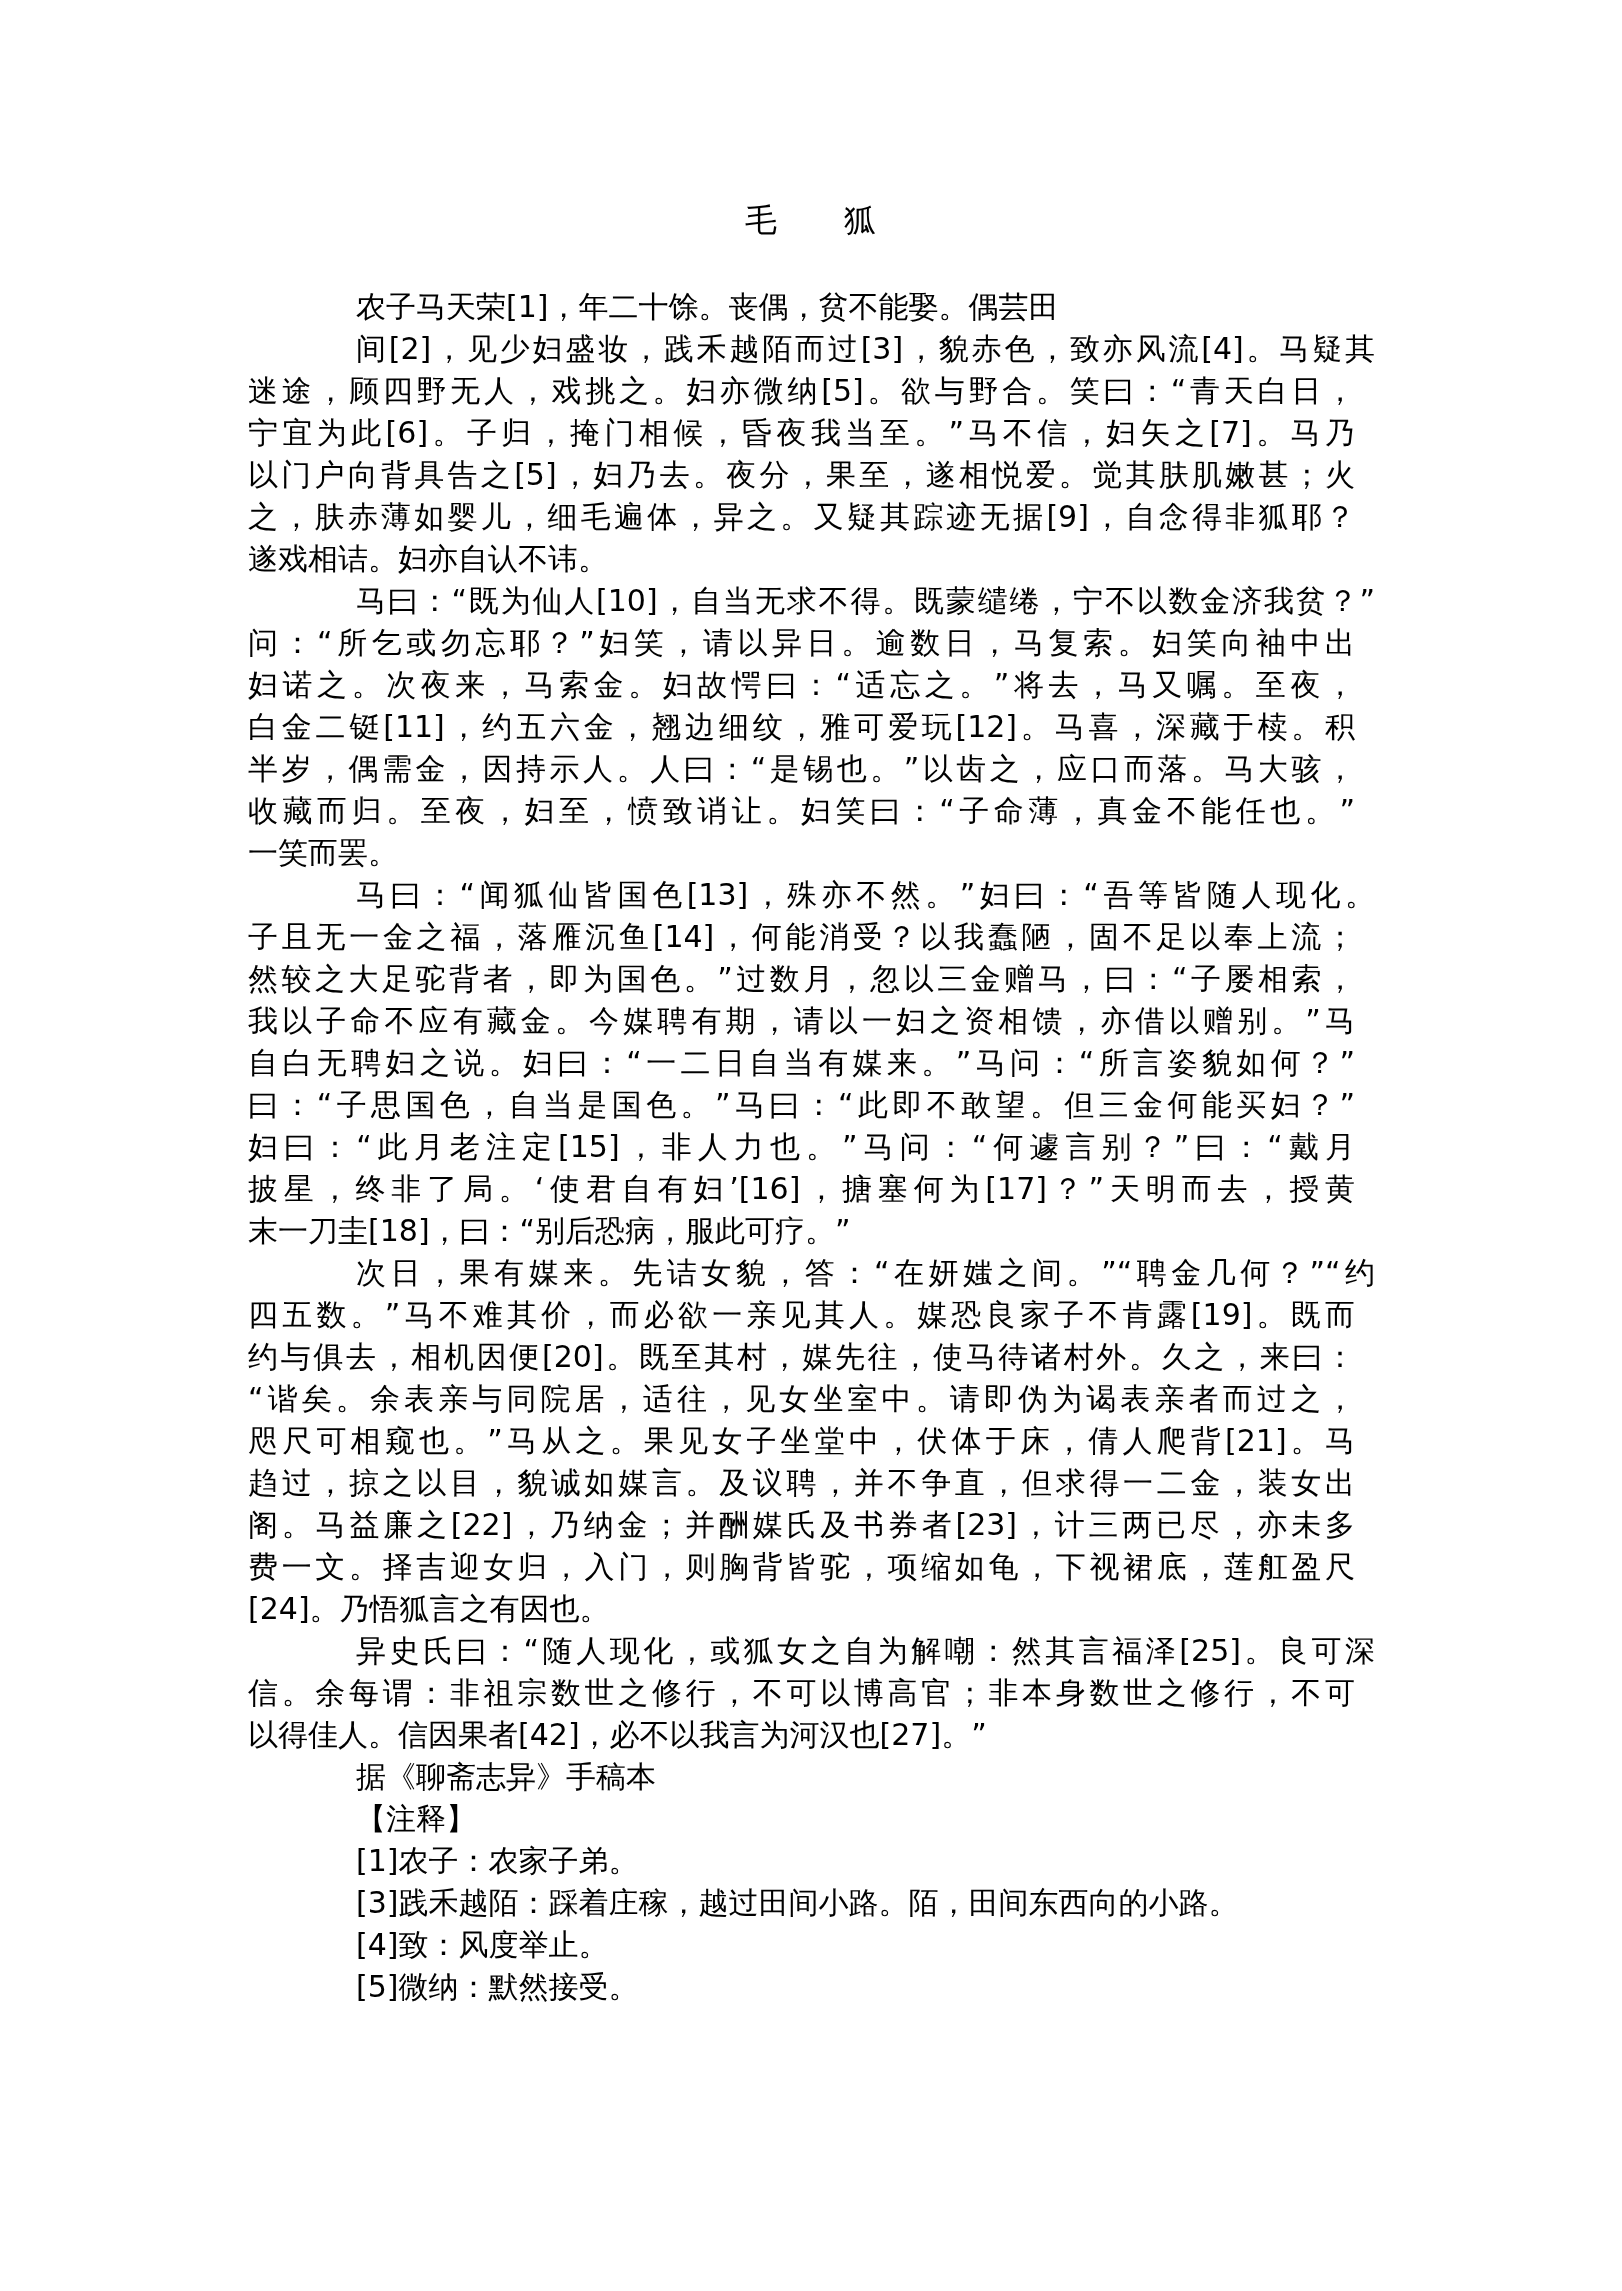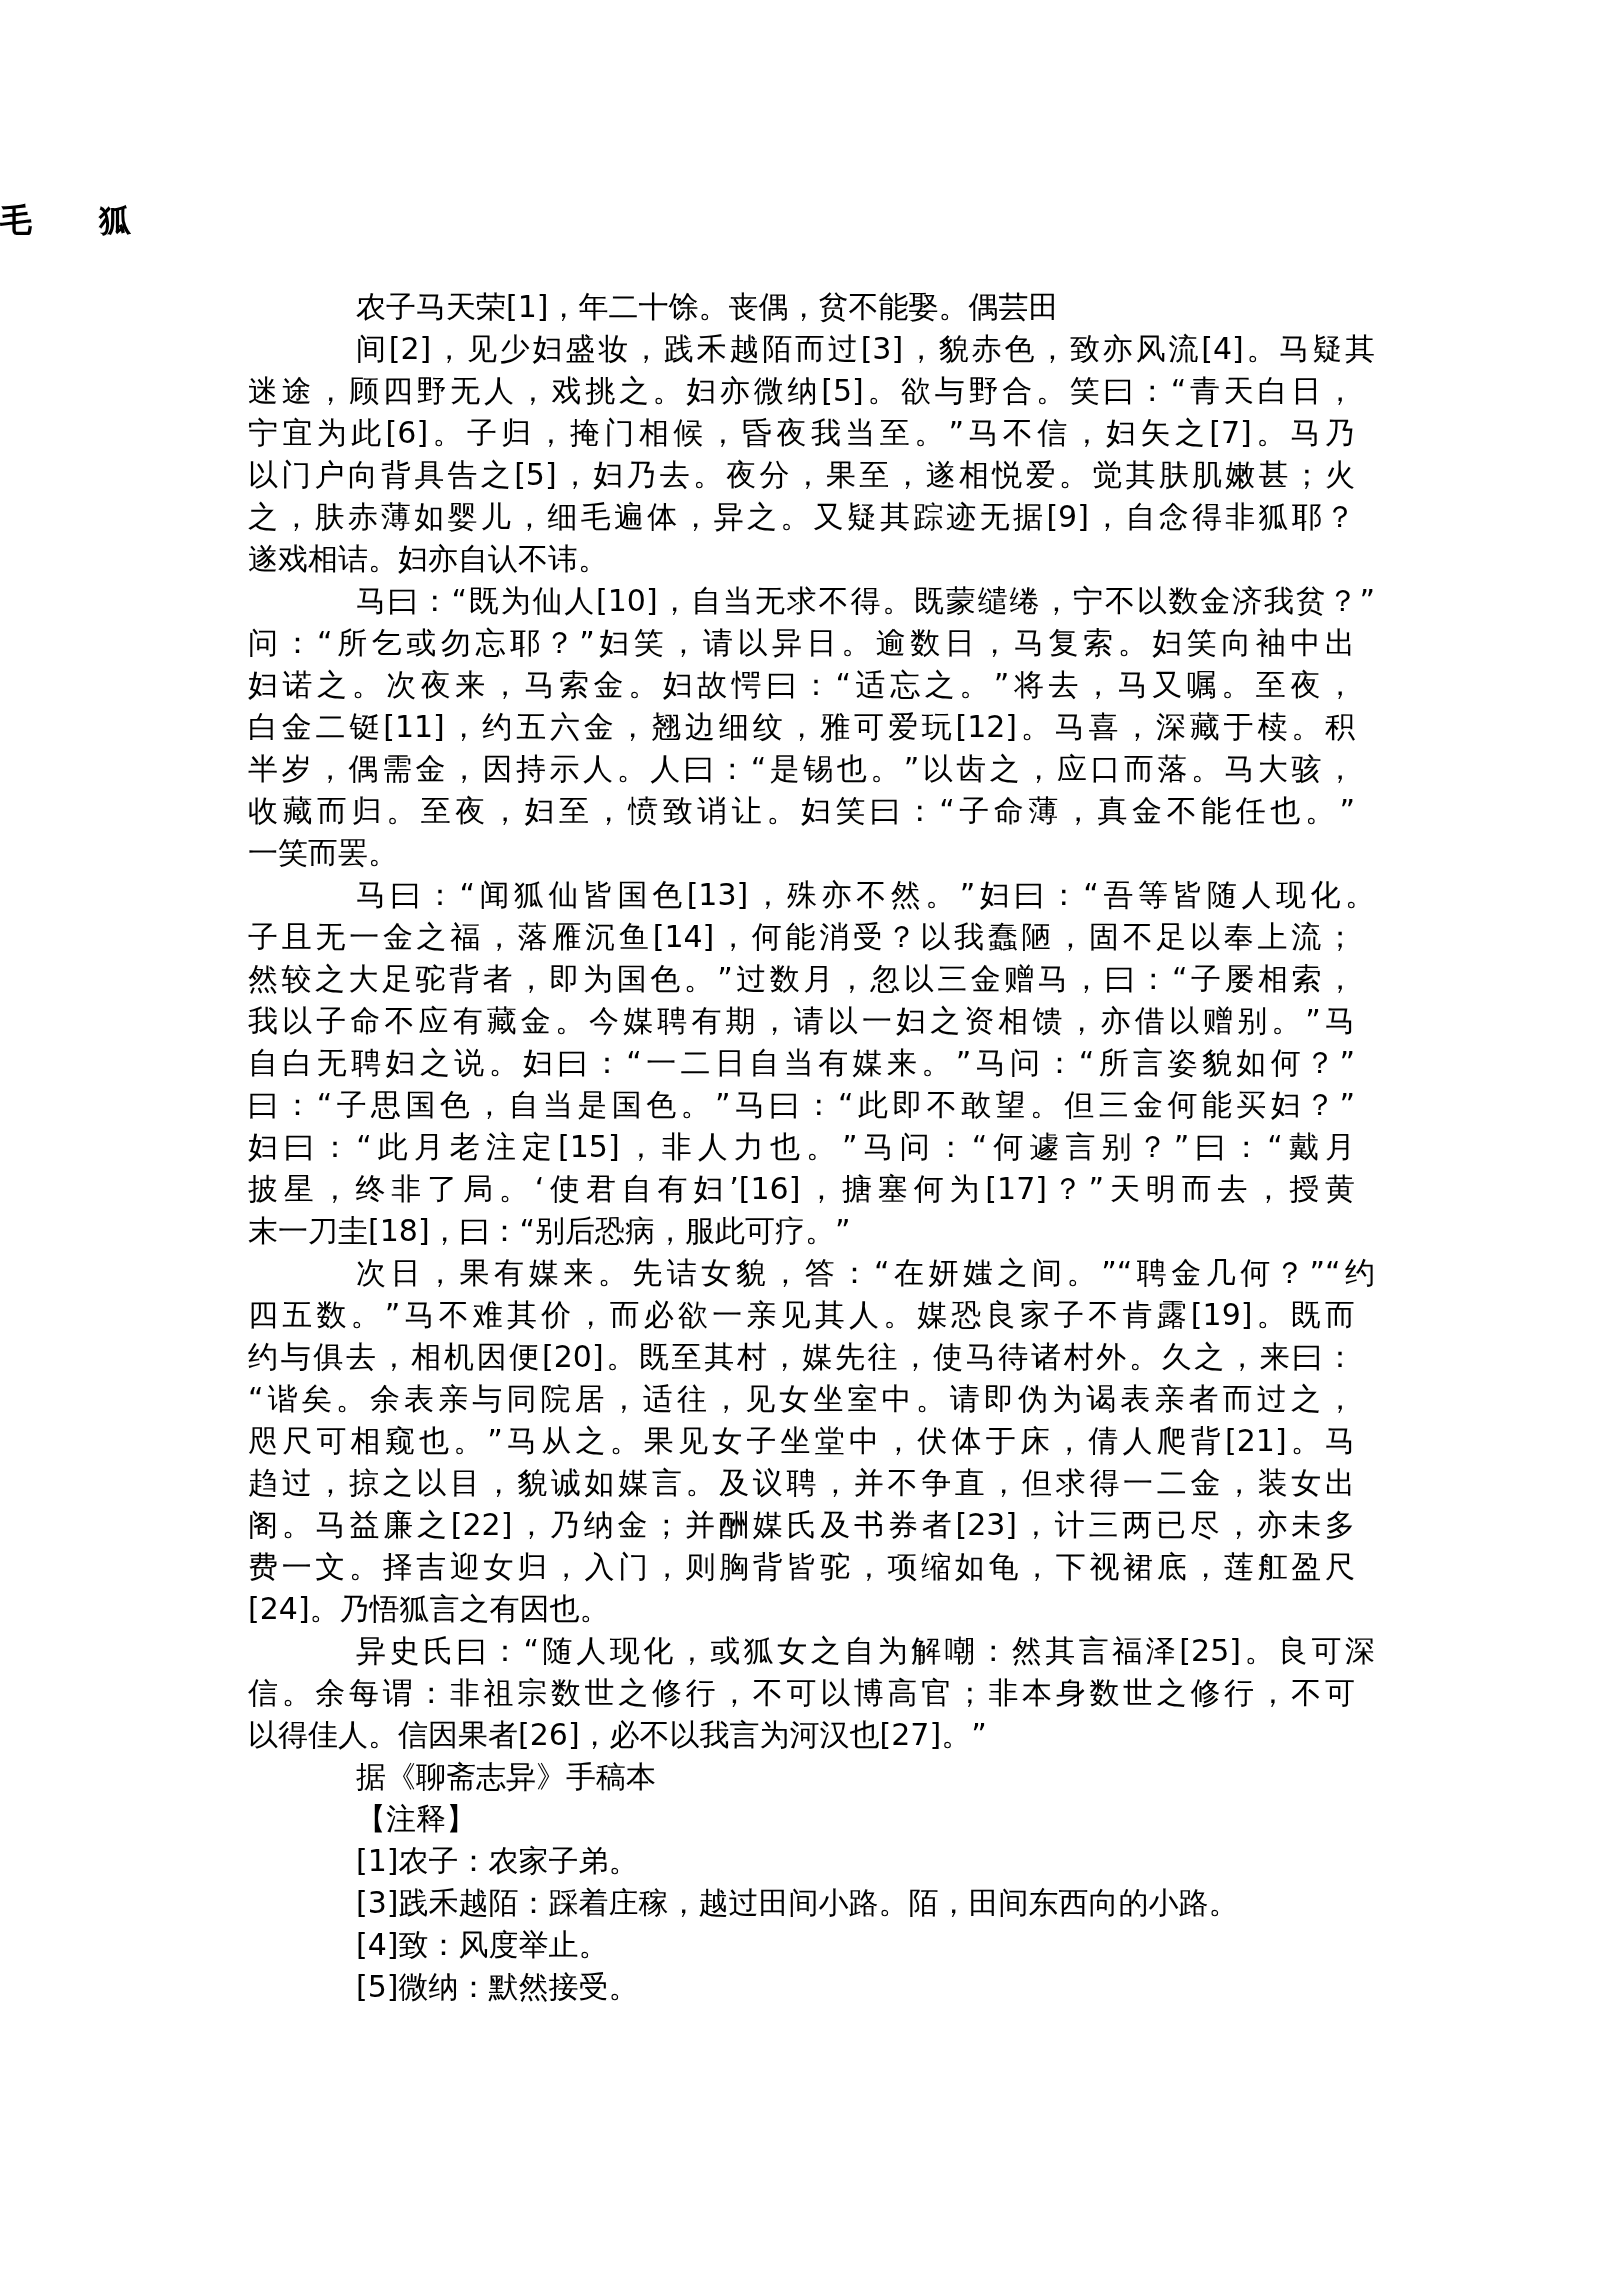--- a/index.html
+++ b/index.html
@@ -20,23 +20,23 @@
     left: 0; top: 0;
     width: 1622px;
     height: 2292px;
     background: #ffffff;
   }
   .page-title {
     position: absolute;
     left: 0;
     right: 0;
     top: 199px;
-    text-align: left;
+    text-align: center;
     font-size: 32px;
-    font-weight: 700;
+    font-weight: 400;
     letter-spacing: 1px;
     white-space: pre;
   }
   .text-block {
     position: absolute;
     left: 228px;
     top: 286px;
     width: 1127px;
     font-size: 30px;
     line-height: 42px;
@@ -97,21 +97,21 @@
         <div class="line full">四五数。”马不难其价，而必欲一亲见其人。媒恐良家子不肯露[19]。既而</div>
         <div class="line full">约与俱去，相机因便[20]。既至其村，媒先往，使马待诸村外。久之，来曰：</div>
         <div class="line full">“谐矣。余表亲与同院居，适往，见女坐室中。请即伪为谒表亲者而过之，</div>
         <div class="line full">咫尺可相窥也。”马从之。果见女子坐堂中，伏体于床，倩人爬背[21]。马</div>
         <div class="line full">趋过，掠之以目，貌诚如媒言。及议聘，并不争直，但求得一二金，装女出</div>
         <div class="line full">阁。马益廉之[22]，乃纳金；并酬媒氏及书券者[23]，计三两已尽，亦未多</div>
         <div class="line full">费一文。择吉迎女归，入门，则胸背皆驼，项缩如龟，下视裙底，莲舡盈尺</div>
         <div class="line">[24]。乃悟狐言之有因也。</div>
         <div class="line indent full">异史氏曰：“随人现化，或狐女之自为解嘲：然其言福泽[25]。良可深</div>
         <div class="line full">信。余每谓：非祖宗数世之修行，不可以博高官；非本身数世之修行，不可</div>
-        <div class="line">以得佳人。信因果者[26]，必不以我言为河汉也[27]。”</div>
+        <div class="line">以得佳人。信因果者[42]，必不以我言为河汉也[27]。”</div>
       </div>
 
     <div class="line indent">据《聊斋志异》手稿本</div>
 
     <div class="line indent">【注释】</div>
 
     <div>
         <div class="line indent">[1]农子：农家子弟。</div>
         <div class="line indent">[3]践禾越陌：踩着庄稼，越过田间小路。陌，田间东西向的小路。</div>
         <div class="line indent">[4]致：风度举止。</div>

